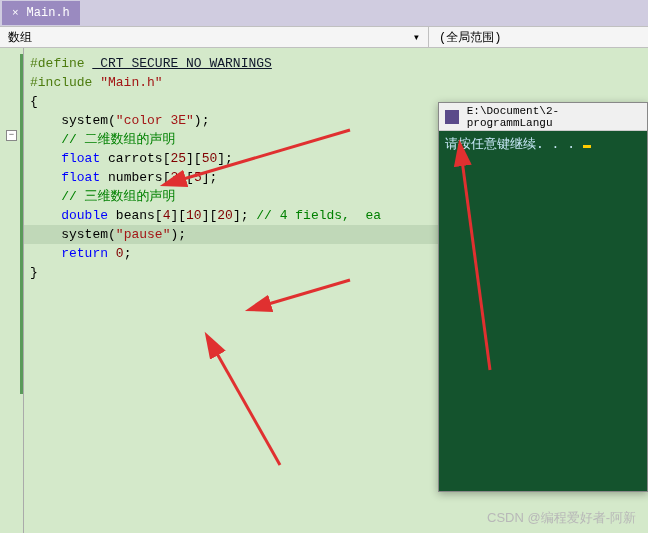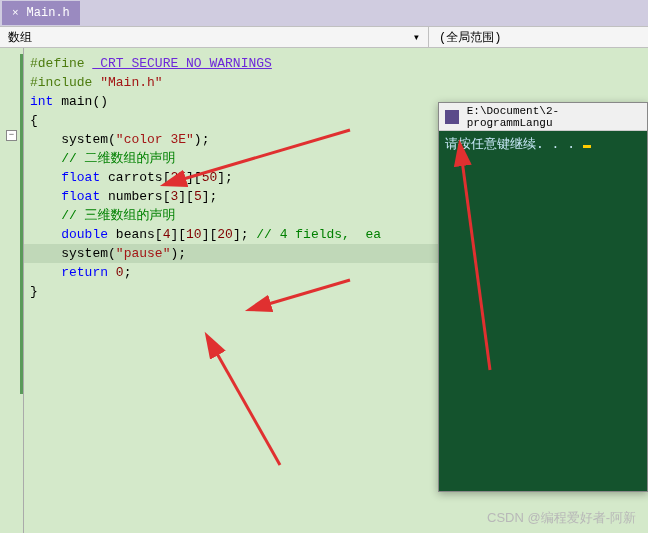--- a/index.html
+++ b/index.html
@@ -19,21 +19,21 @@
     .editor-container { display: flex; background: #d4e9ca; height: 485px; position: relative; }
     .gutter { width: 24px; background: #d4e9ca; border-right: 1px solid #aaa; position: relative; }
     .fold-marker { position: absolute; left: 6px; width: 11px; height: 11px; border: 1px solid #888; background: #fff; font-size: 9px; text-align: center; line-height: 9px; color: #555; }
     .code-stripe { position: absolute; left: 20px; width: 3px; background: #5a9a5a; }
     
     .code-area { flex: 1; padding: 6px 0 0 6px; font-size: 13px; line-height: 19px; position: relative; }
     .code-line { white-space: pre; }
     .highlight-line { background: #c0d8b8; margin-left: -6px; padding-left: 6px; }
     
     .kw-pp { color: #4d7c0f; }
-    .kw-ppname { color: #6d28d9; text-decoration: underline; }
+    .kw-ppname { color: #0f172a; text-decoration: underline; }
     .kw-type { color: #0000ff; }
     .kw-str { color: #a31515; }
     .kw-com { color: #008000; }
     .kw-num { color: #800000; }
     
     .console-window { position: absolute; top: 102px; left: 438px; width: 210px; height: 390px; border: 1px solid #888; box-shadow: 0 2px 8px rgba(0,0,0,0.3); }
     .console-titlebar { background: #f0f0f0; height: 28px; display: flex; align-items: center; padding: 0 6px; font-size: 11px; gap: 8px; border-bottom: 1px solid #ccc; }
     .console-icon { width: 14px; height: 14px; background: #5a4a8a; display: inline-block; }
     .console-body { background: #14532d; height: calc(100% - 28px); padding: 4px 6px; color: #e0e0a0; font-size: 13px; }
     .console-text { color: #c8e8f8; }
@@ -67,21 +67,20 @@
 <div class="editor-container">
   <div class="gutter">
     <div class="fold-marker" style="top:82px">−</div>
     <div class="code-stripe" style="top:6px;height:340px"></div>
   </div>
   <div class="code-area">
     <div class="code-line"><span class="kw-pp">#define </span><span class="kw-ppname">_CRT_SECURE_NO_WARNINGS</span></div>
     <div class="code-line"></div>
     <div class="code-line"><span class="kw-pp">#include </span><span class="kw-str">"Main.h"</span></div>
     <div class="code-line"></div>
-    <div class="code-line"><span class="kw-type">int</span><span> main()</span></div>
     <div class="code-line">{</div>
     <div class="code-line"><span>    system(</span><span class="kw-str">"color 3E"</span><span>);</span></div>
     <div class="code-line"></div>
     <div class="code-line"><span>    </span><span class="kw-com">// 二维数组的声明</span></div>
     <div class="code-line"><span>    </span><span class="kw-type">float</span><span> carrots[</span><span class="kw-num">25</span><span>][</span><span class="kw-num">50</span><span>];</span></div>
     <div class="code-line"><span>    </span><span class="kw-type">float</span><span> numbers[</span><span class="kw-num">3</span><span>][</span><span class="kw-num">5</span><span>];</span></div>
     <div class="code-line"></div>
     <div class="code-line"><span>    </span><span class="kw-com">// 三维数组的声明</span></div>
     <div class="code-line"><span>    </span><span class="kw-type">double</span><span> beans[</span><span class="kw-num">4</span><span>][</span><span class="kw-num">10</span><span>][</span><span class="kw-num">20</span><span>]; </span><span class="kw-com">// 4 fields,  ea</span></div>
     <div class="code-line"></div>

